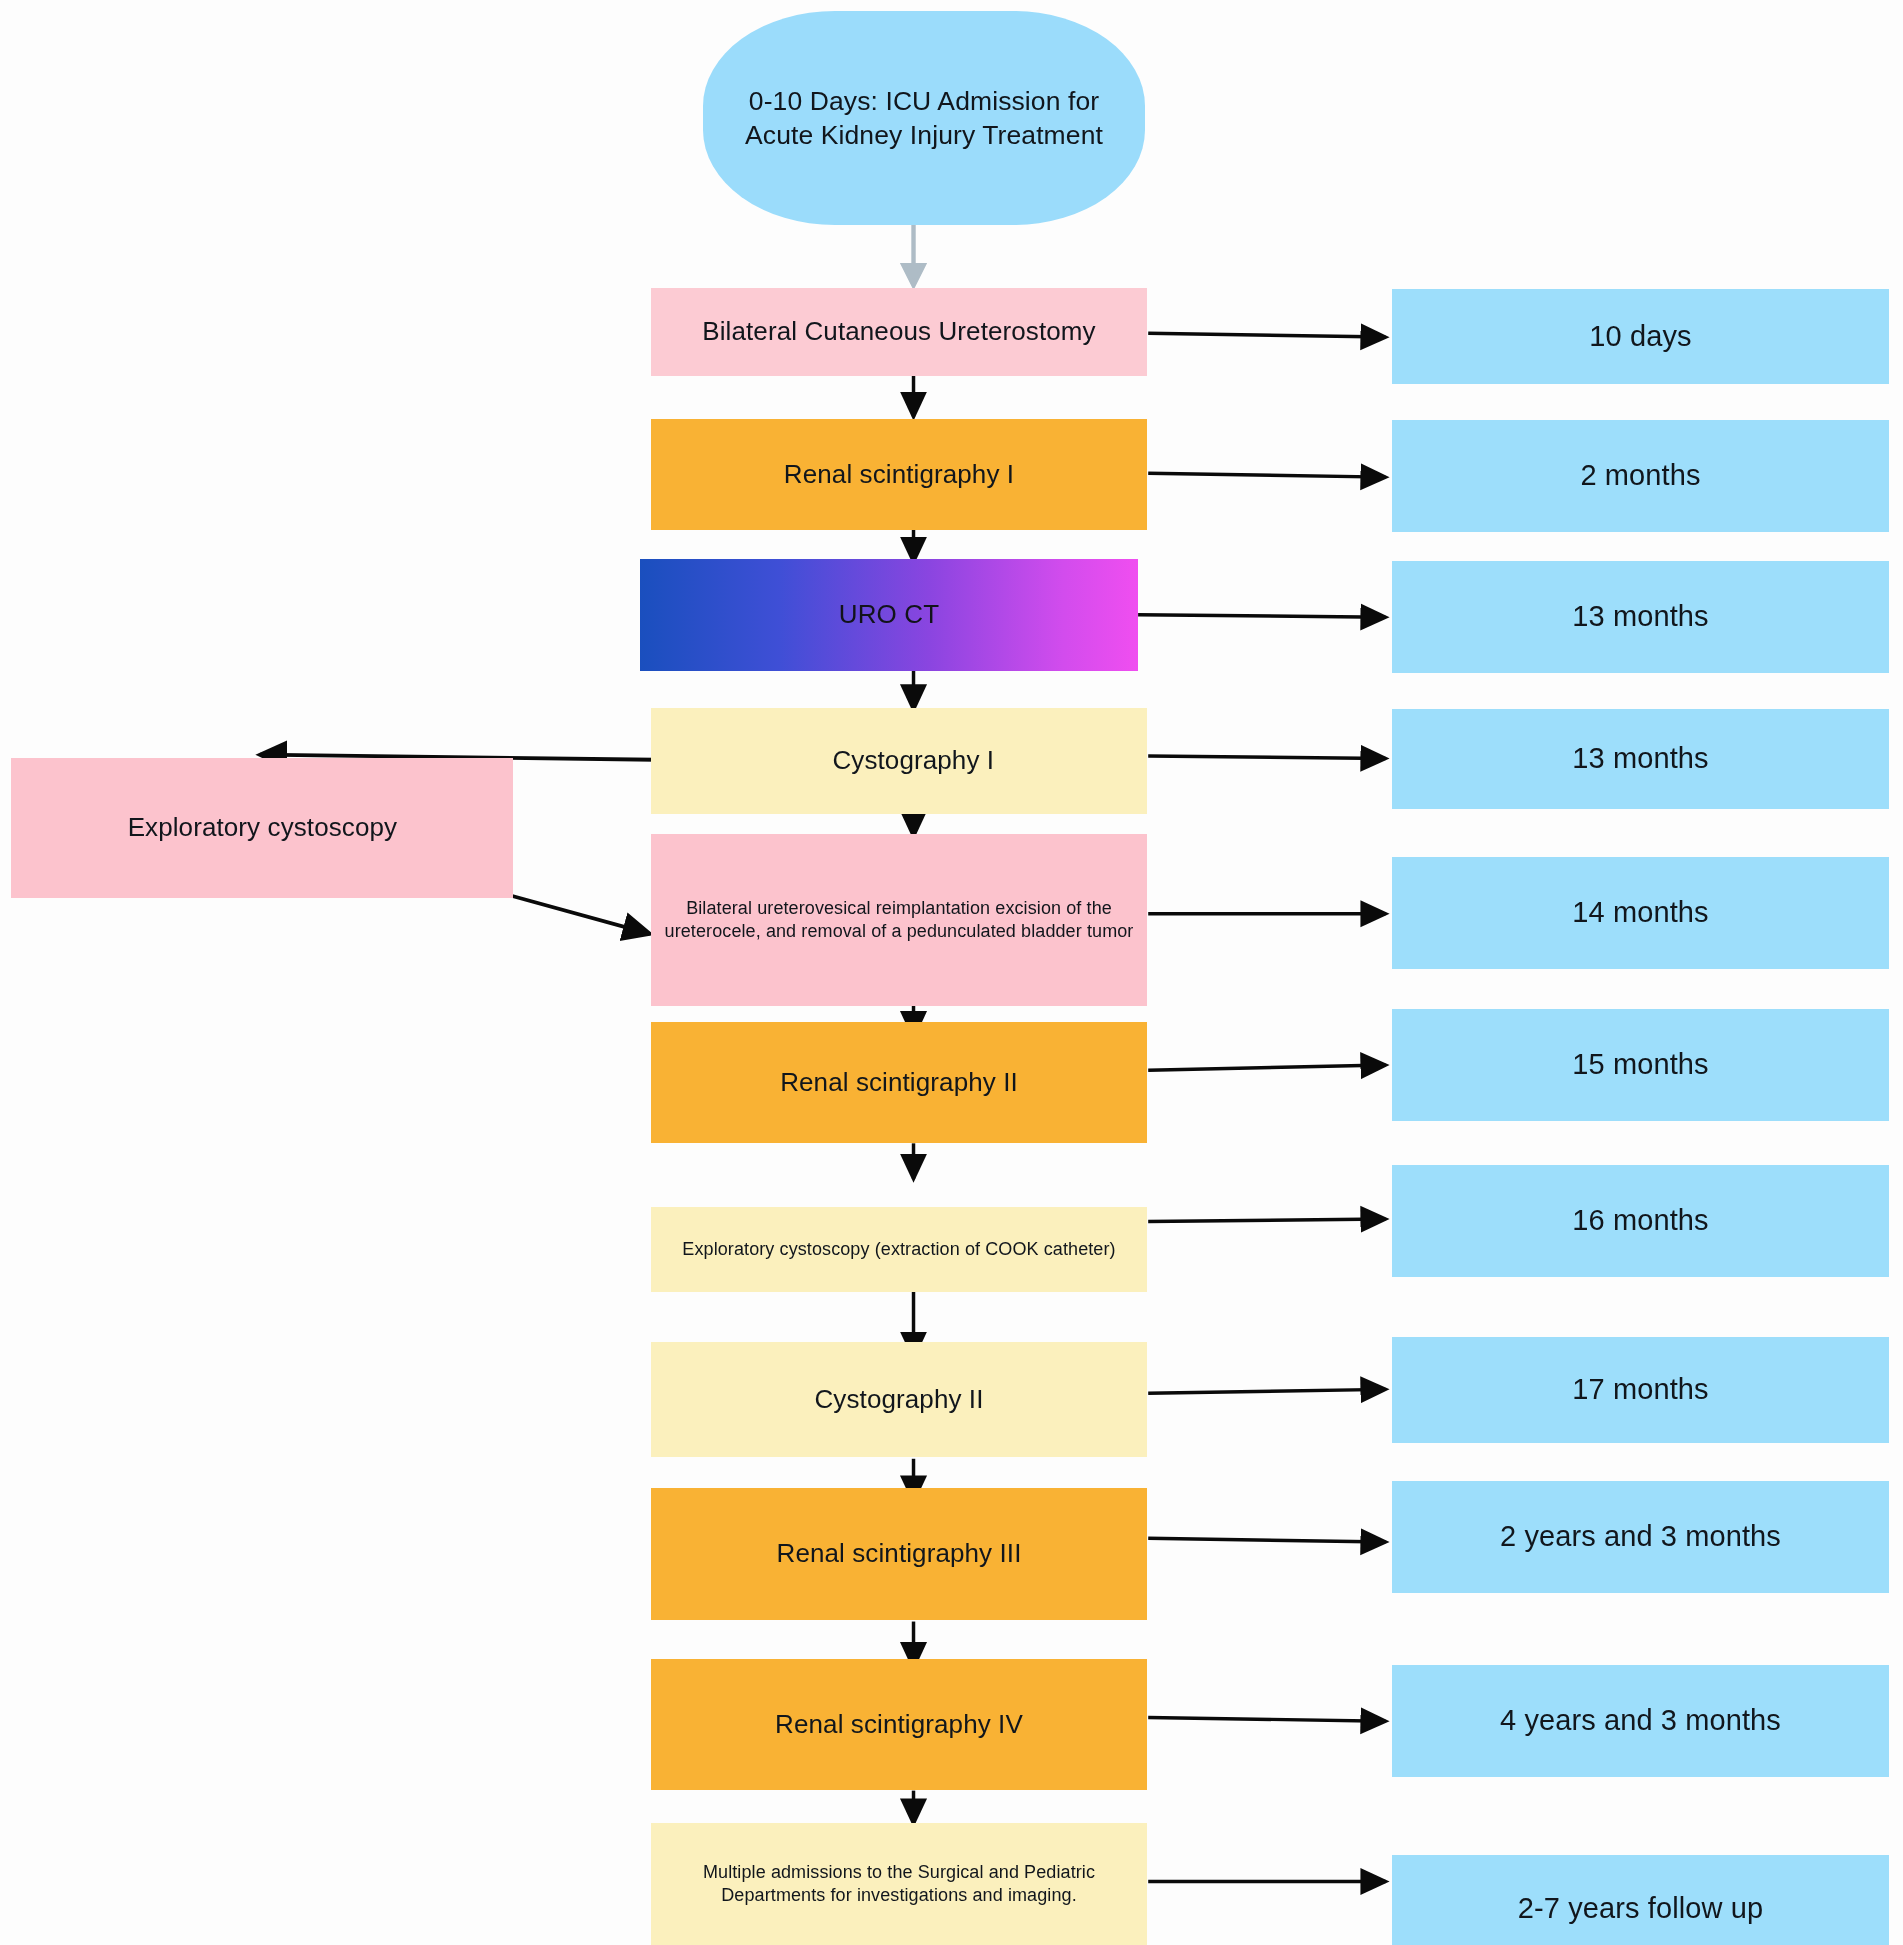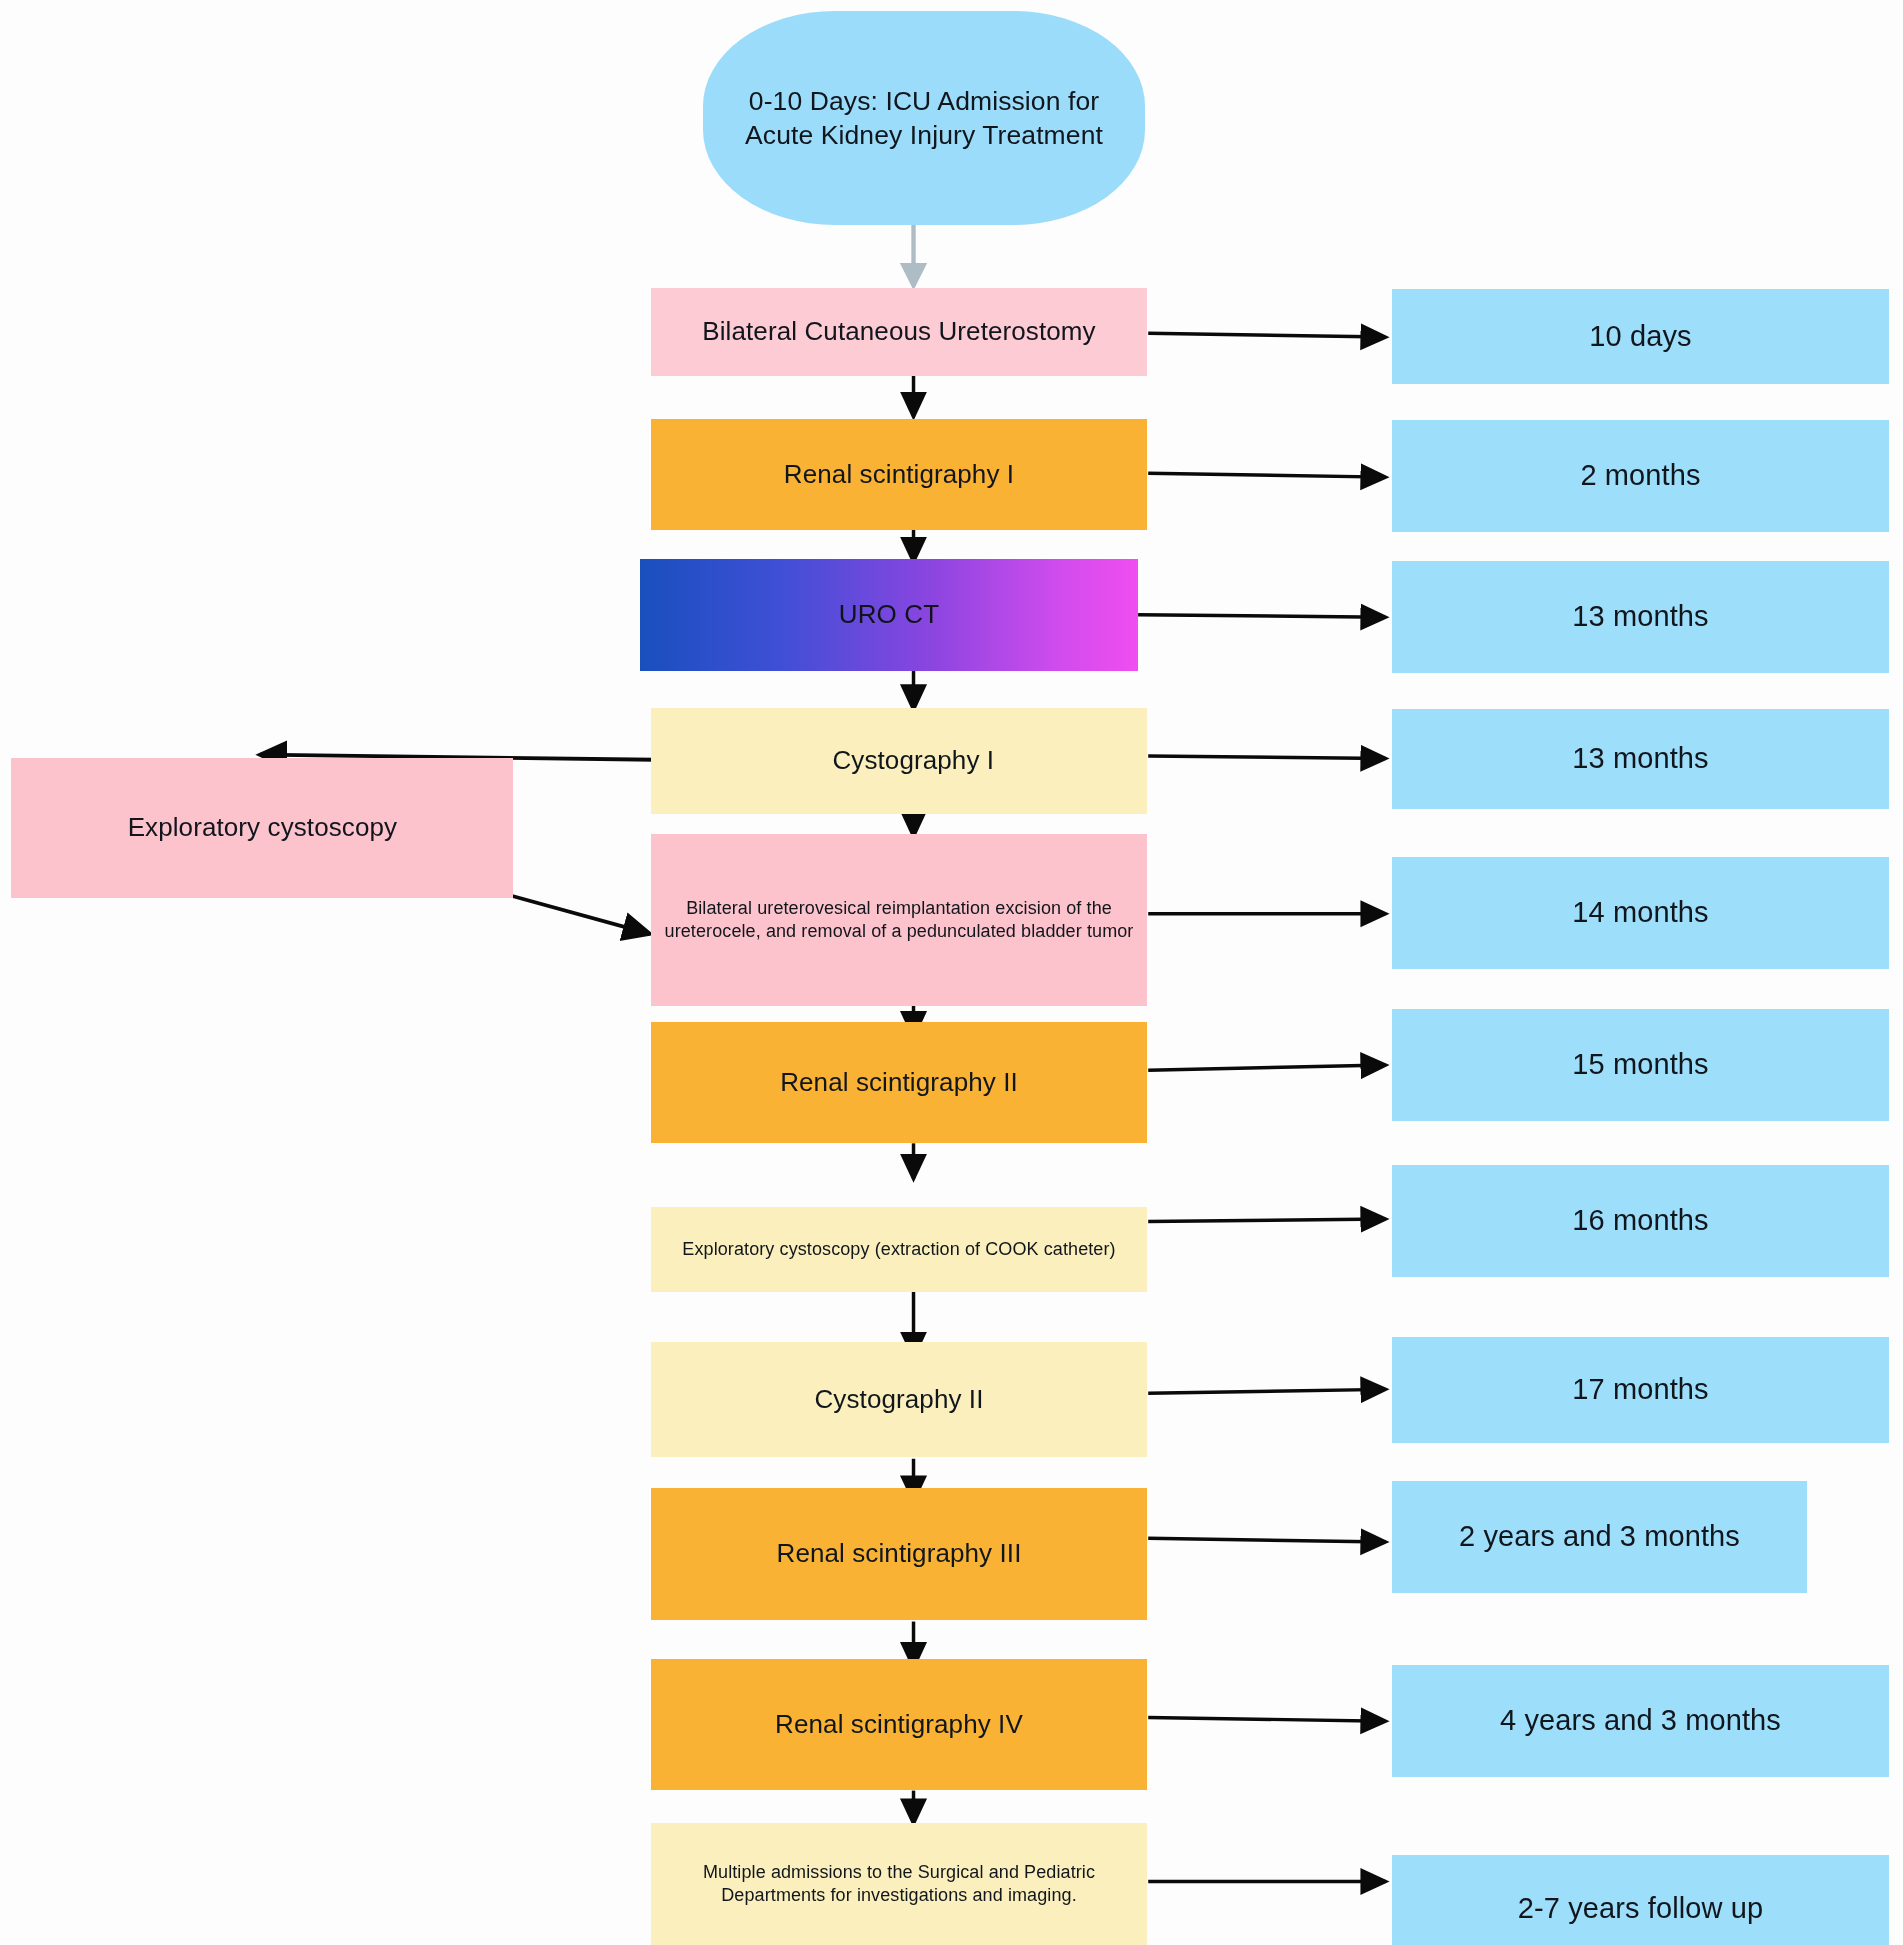--- a/index.html
+++ b/index.html
@@ -197,21 +197,21 @@
   </div>
 
   <div class="node timebox" style="left:1392px; top:1165px; width:497px; height:112px; background:#9ddefb;">
     <span class="label">16 months</span>
   </div>
 
   <div class="node timebox" style="left:1392px; top:1337px; width:497px; height:106px; background:#9ddefb;">
     <span class="label">17 months</span>
   </div>
 
-  <div class="node timebox" style="left:1392px; top:1481px; width:415px; height:112px; background:#9ddefb;">
+  <div class="node timebox" style="left:1392px; top:1481px; width:497px; height:112px; background:#9ddefb;">
     <span class="label">2 years and 3 months</span>
   </div>
 
   <div class="node timebox" style="left:1392px; top:1665px; width:497px; height:112px; background:#9ddefb;">
     <span class="label">4 years and 3 months</span>
   </div>
 
   <div class="node timebox" style="left:1392px; top:1827px; width:497px; height:107px; background:#9ddefb;margin-top:28px;">
     <span class="label">2-7 years follow up</span>
   </div>

